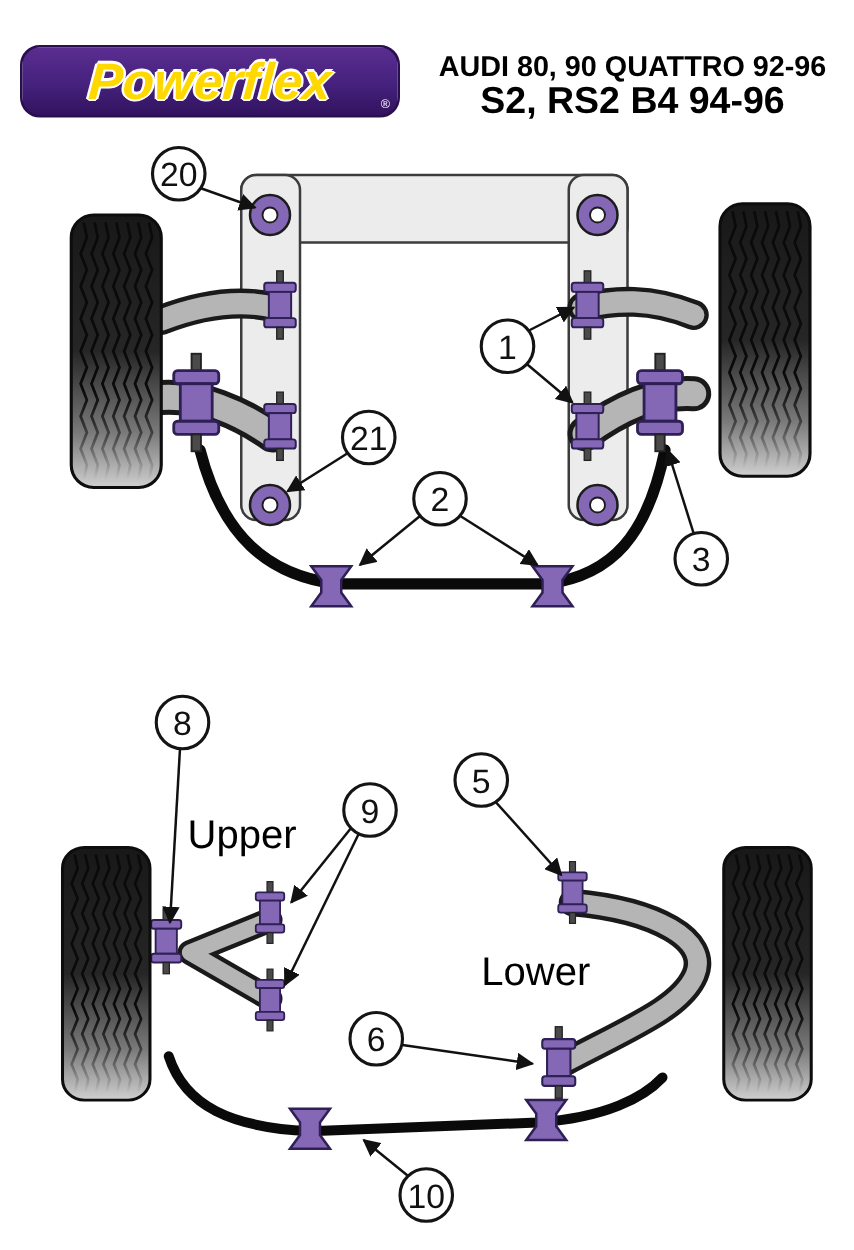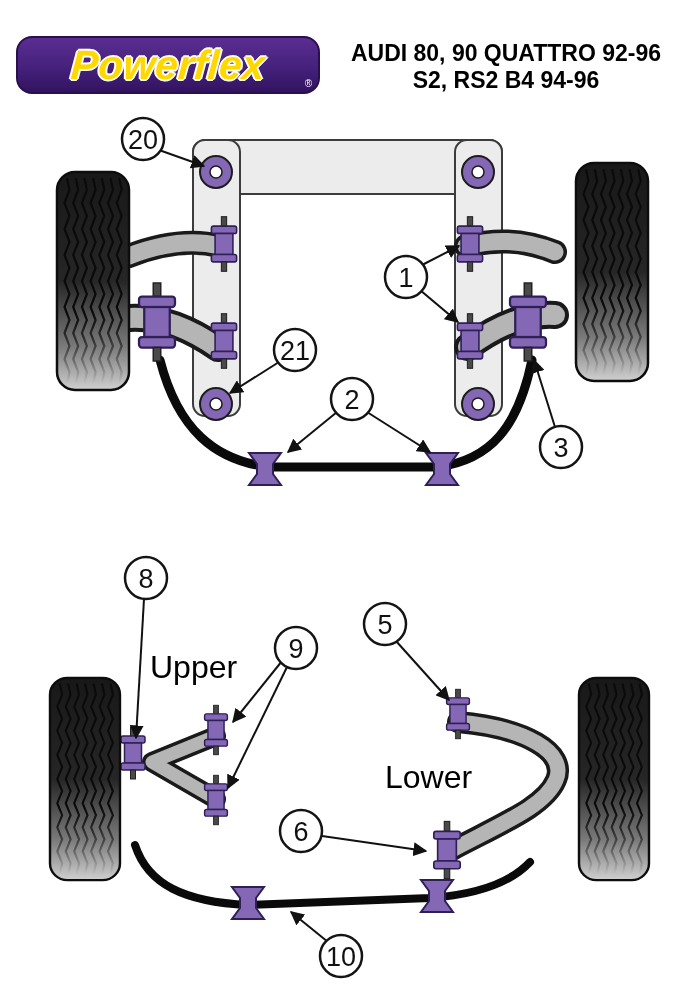--- a/index.html
+++ b/index.html
@@ -22,21 +22,21 @@
                 -1px -1px 0 #ffffff,1px -1px 0 #ffffff,-1px 1px 0 #ffffff,1px 1px 0 #ffffff;
   }
   .logo-reg{
     position:absolute;right:6px;bottom:3px;font-size:10px;color:#ffffff;
   }
   .title-block{
     position:absolute;left:332px;top:40px;width:348px;text-align:center;
     color:#000000;font-weight:bold;
   }
   .title-line1{font-size:23px;line-height:27px;white-space:nowrap;text-align:center;}
-  .title-line2{font-size:23px;line-height:27px;white-space:nowrap;}
+  .title-line2{font-size:30px;line-height:27px;white-space:nowrap;}
   svg.diagram{position:absolute;left:0;top:0;width:683px;height:1000px;}
   .callout-circle{fill:#ffffff;stroke:#141414;stroke-width:2.5;}
   .callout-num{font-size:27px;fill:#111111;text-anchor:middle;dominant-baseline:central;}
   .callout-line{stroke:#111111;stroke-width:2;}
   .part-label{font-size:32px;fill:#000000;}
 </style>
 </head>
 <body>
 
 <div class="logo">

